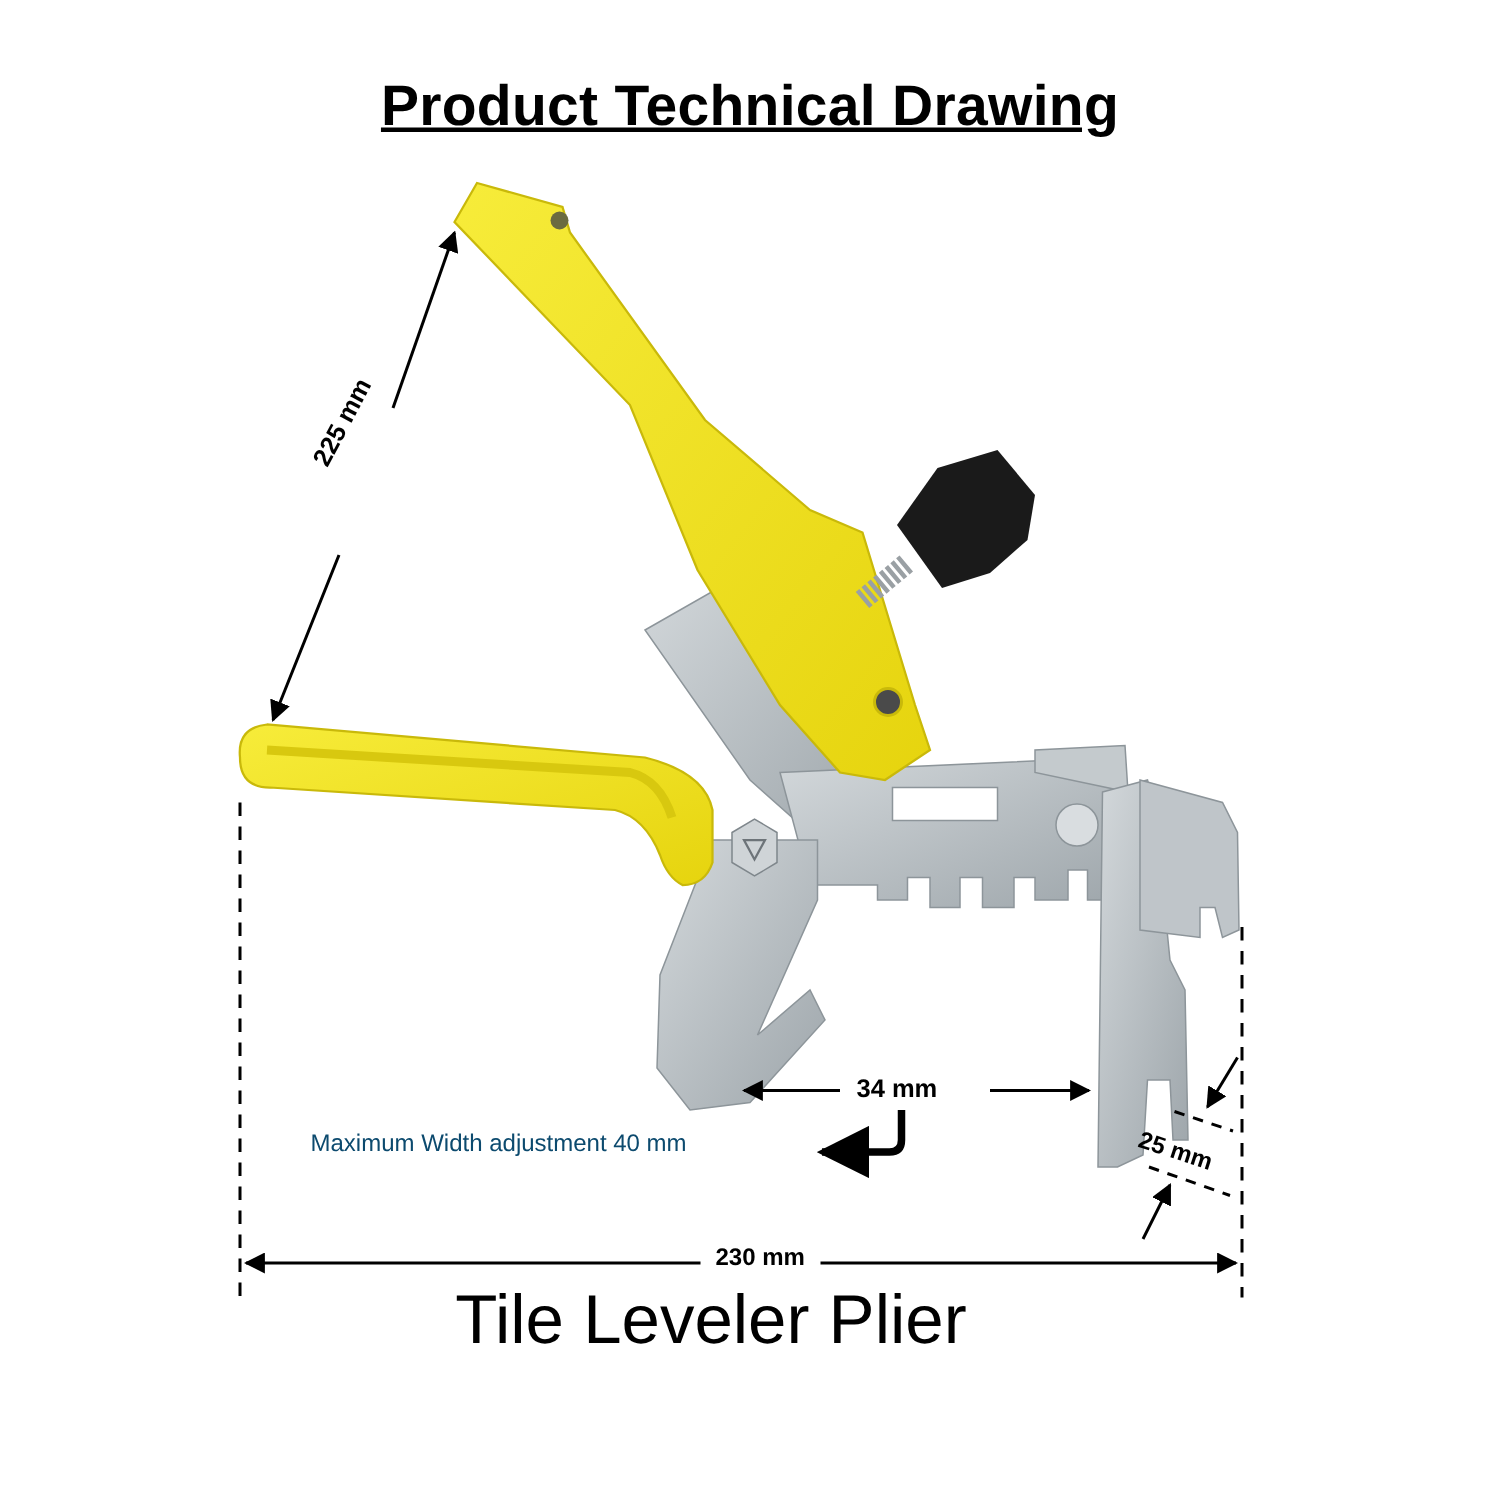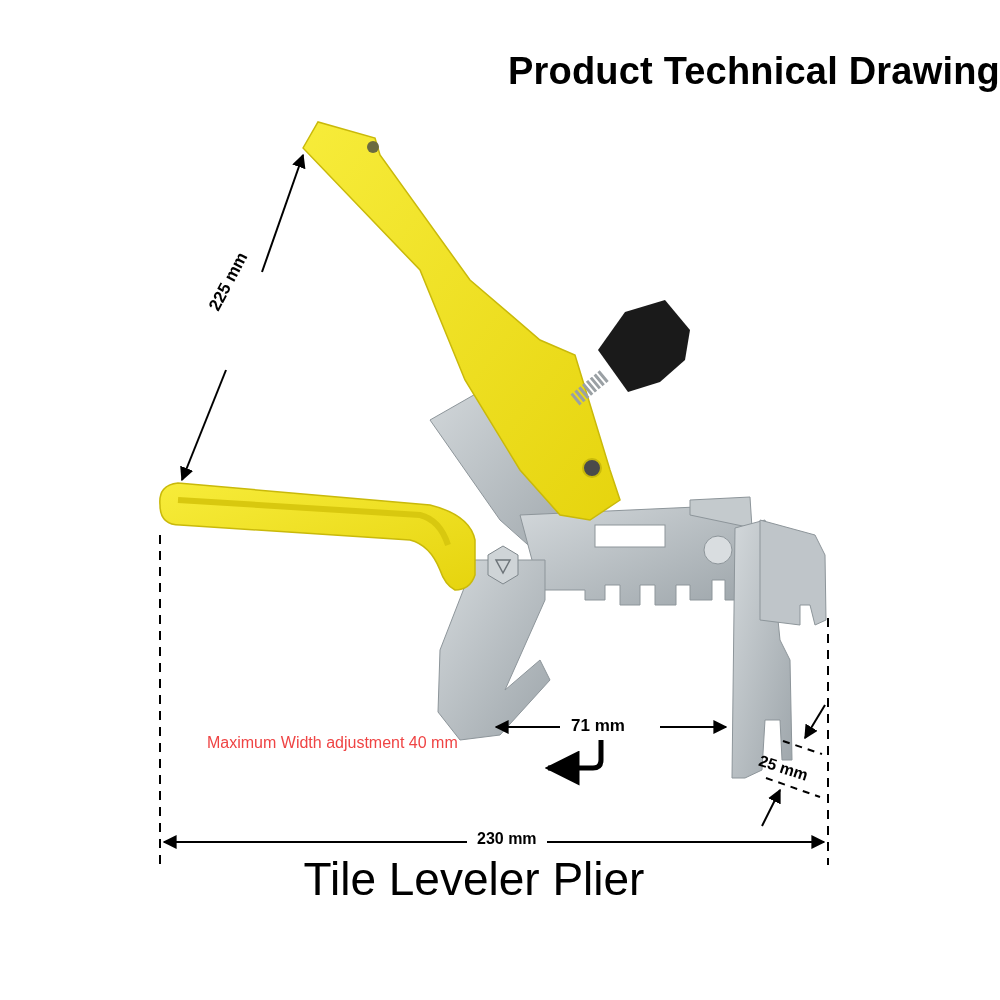--- a/index.html
+++ b/index.html
@@ -1,26 +1,26 @@
 <!DOCTYPE html>
 <html><head>
 <meta charset="utf-8">
 <style>
   html, body { margin: 0; padding: 0; background: #ffffff; }
   .canvas { position: relative; width: 1000px; height: 1000px; background: #ffffff; overflow: hidden; }
-  .title { position: absolute; left: 0; top: 50px; width: 1000px; text-align: right;
-    font-family: "Liberation Sans", sans-serif; font-weight: 700; font-size: 38px; color: #000; letter-spacing: 0.2px; }
+  .title { position: absolute; left: 0; top: 50px; width: 1000px; text-align: center;
+    font-family: "Liberation Sans", sans-serif; font-weight: 700; font-size: 38px; color: #000; letter-spacing: 0.2px; text-decoration: underline; }
   .subtitle { position: absolute; left: 0; top: 852px; width: 948px; text-align: center;
     font-family: "Liberation Sans", sans-serif; font-weight: 400; font-size: 46px; color: #000; }
   .dim { position: absolute; font-family: "Liberation Sans", sans-serif; font-weight: 700; color: #000; white-space: nowrap; }
   .dim-225 { left: 205px; top: 305px; font-size: 17px; transform: rotate(-62deg); transform-origin: left top; }
   .dim-45 { left: 571px; top: 716px; font-size: 17px; }
   .dim-25 { left: 762px; top: 752px; font-size: 16px; transform: rotate(18deg); transform-origin: left top; }
   .dim-230 { left: 467px; top: 830px; font-size: 16px; background: #fff; padding: 0 10px; }
-  .note { position: absolute; left: 207px; top: 734px; font-family: "Liberation Sans", sans-serif; font-size: 16px; color: #ef4444; white-space: nowrap; }
+  .note { position: absolute; left: 207px; top: 754px; font-family: "Liberation Sans", sans-serif; font-size: 16px; color: #0c4a6e; white-space: nowrap; }
   svg.art { position: absolute; left: 0; top: 0; }
 </style>
 </head>
 <body>
 
 <div class="canvas">
 
   <div class="title">Product Technical Drawing</div>
 
   <svg class="art" width="1000" height="1000" viewBox="0 0 1000 1000">
@@ -81,19 +81,19 @@
 
     <path d="M601,740 L601,760 Q601,768 593,768 L548,768" fill="none" stroke="#000" stroke-width="5" marker-end="url(#ah)"></path>
 
     <line x1="783" y1="741" x2="822" y2="754" stroke="#000" stroke-width="2" stroke-dasharray="7 6"></line>
     <line x1="766" y1="778" x2="820" y2="797" stroke="#000" stroke-width="2" stroke-dasharray="7 6"></line>
     <line x1="825" y1="705" x2="805" y2="738" stroke="#000" stroke-width="2" marker-end="url(#ah)"></line>
     <line x1="762" y1="826" x2="780" y2="790" stroke="#000" stroke-width="2" marker-end="url(#ah)"></line>
   </svg>
 
   <div class="dim dim-225">225 mm</div>
-  <div class="dim dim-45">71 mm</div>
+  <div class="dim dim-45">34 mm</div>
   <div class="dim dim-25">25 mm</div>
   <div class="dim dim-230">230 mm</div>
   <div class="note">Maximum Width adjustment 40 mm</div>
 
   <div class="subtitle">Tile Leveler Plier</div>
 </div>
 
 </body></html>

